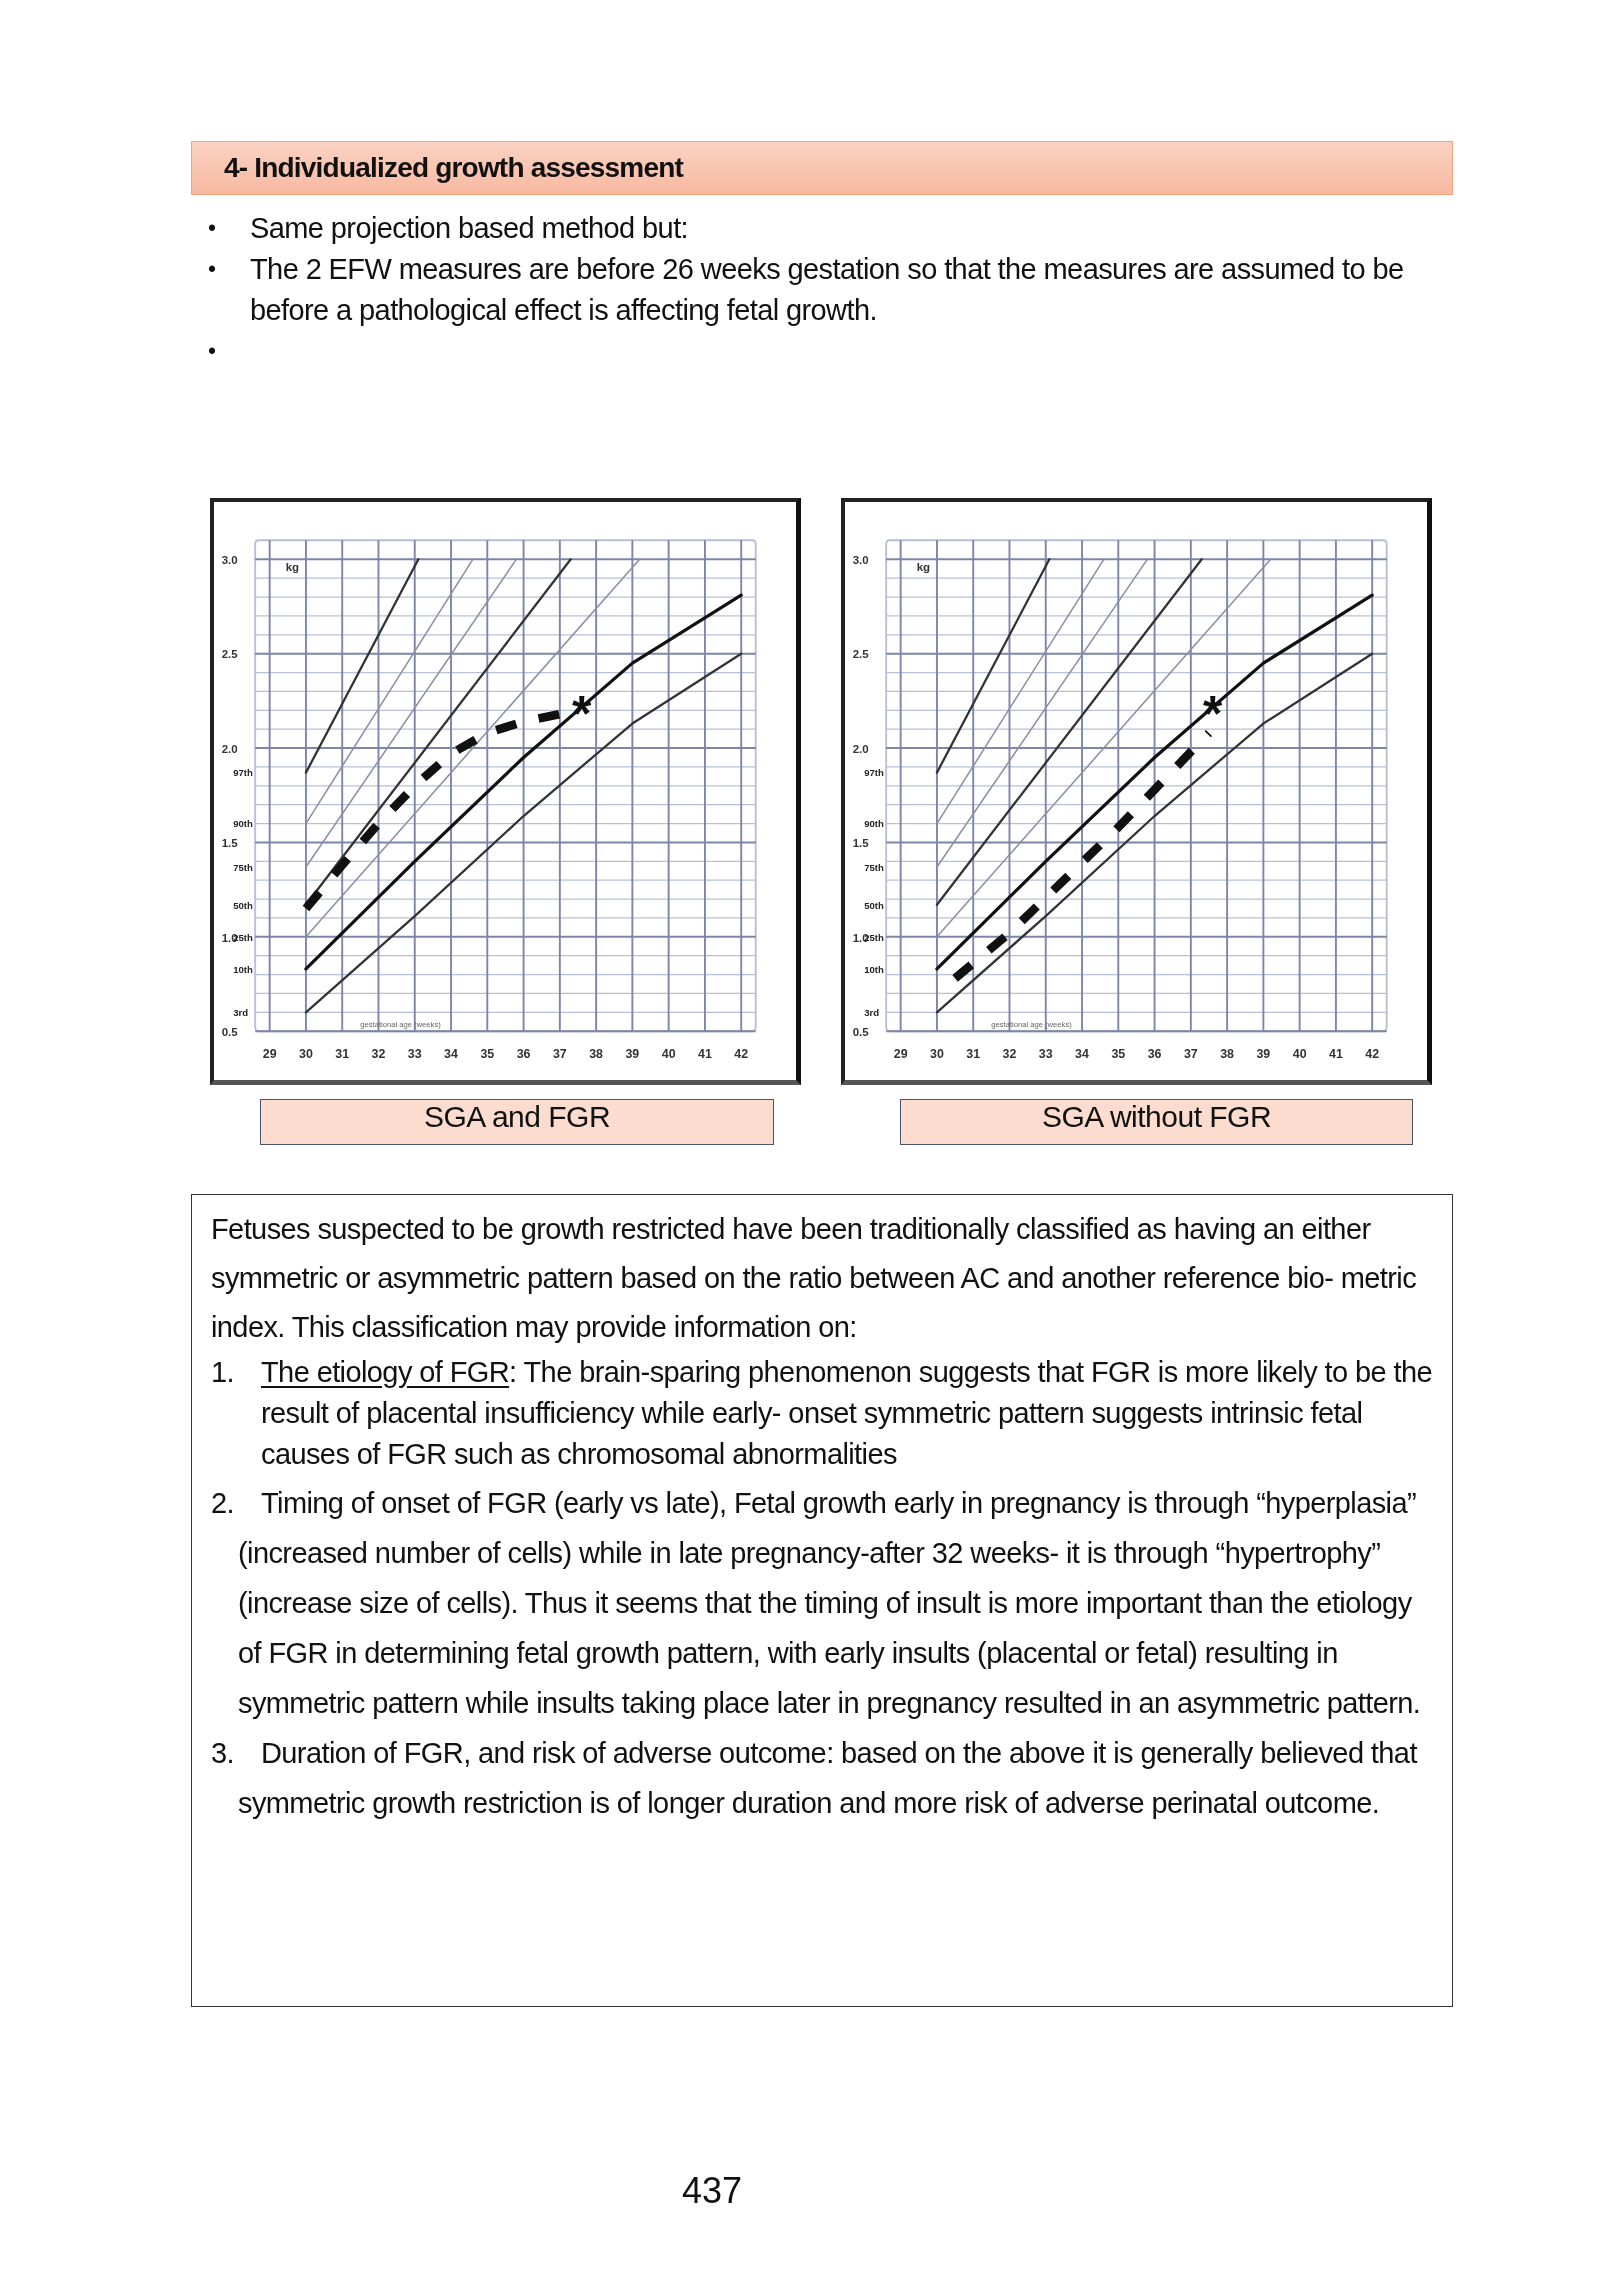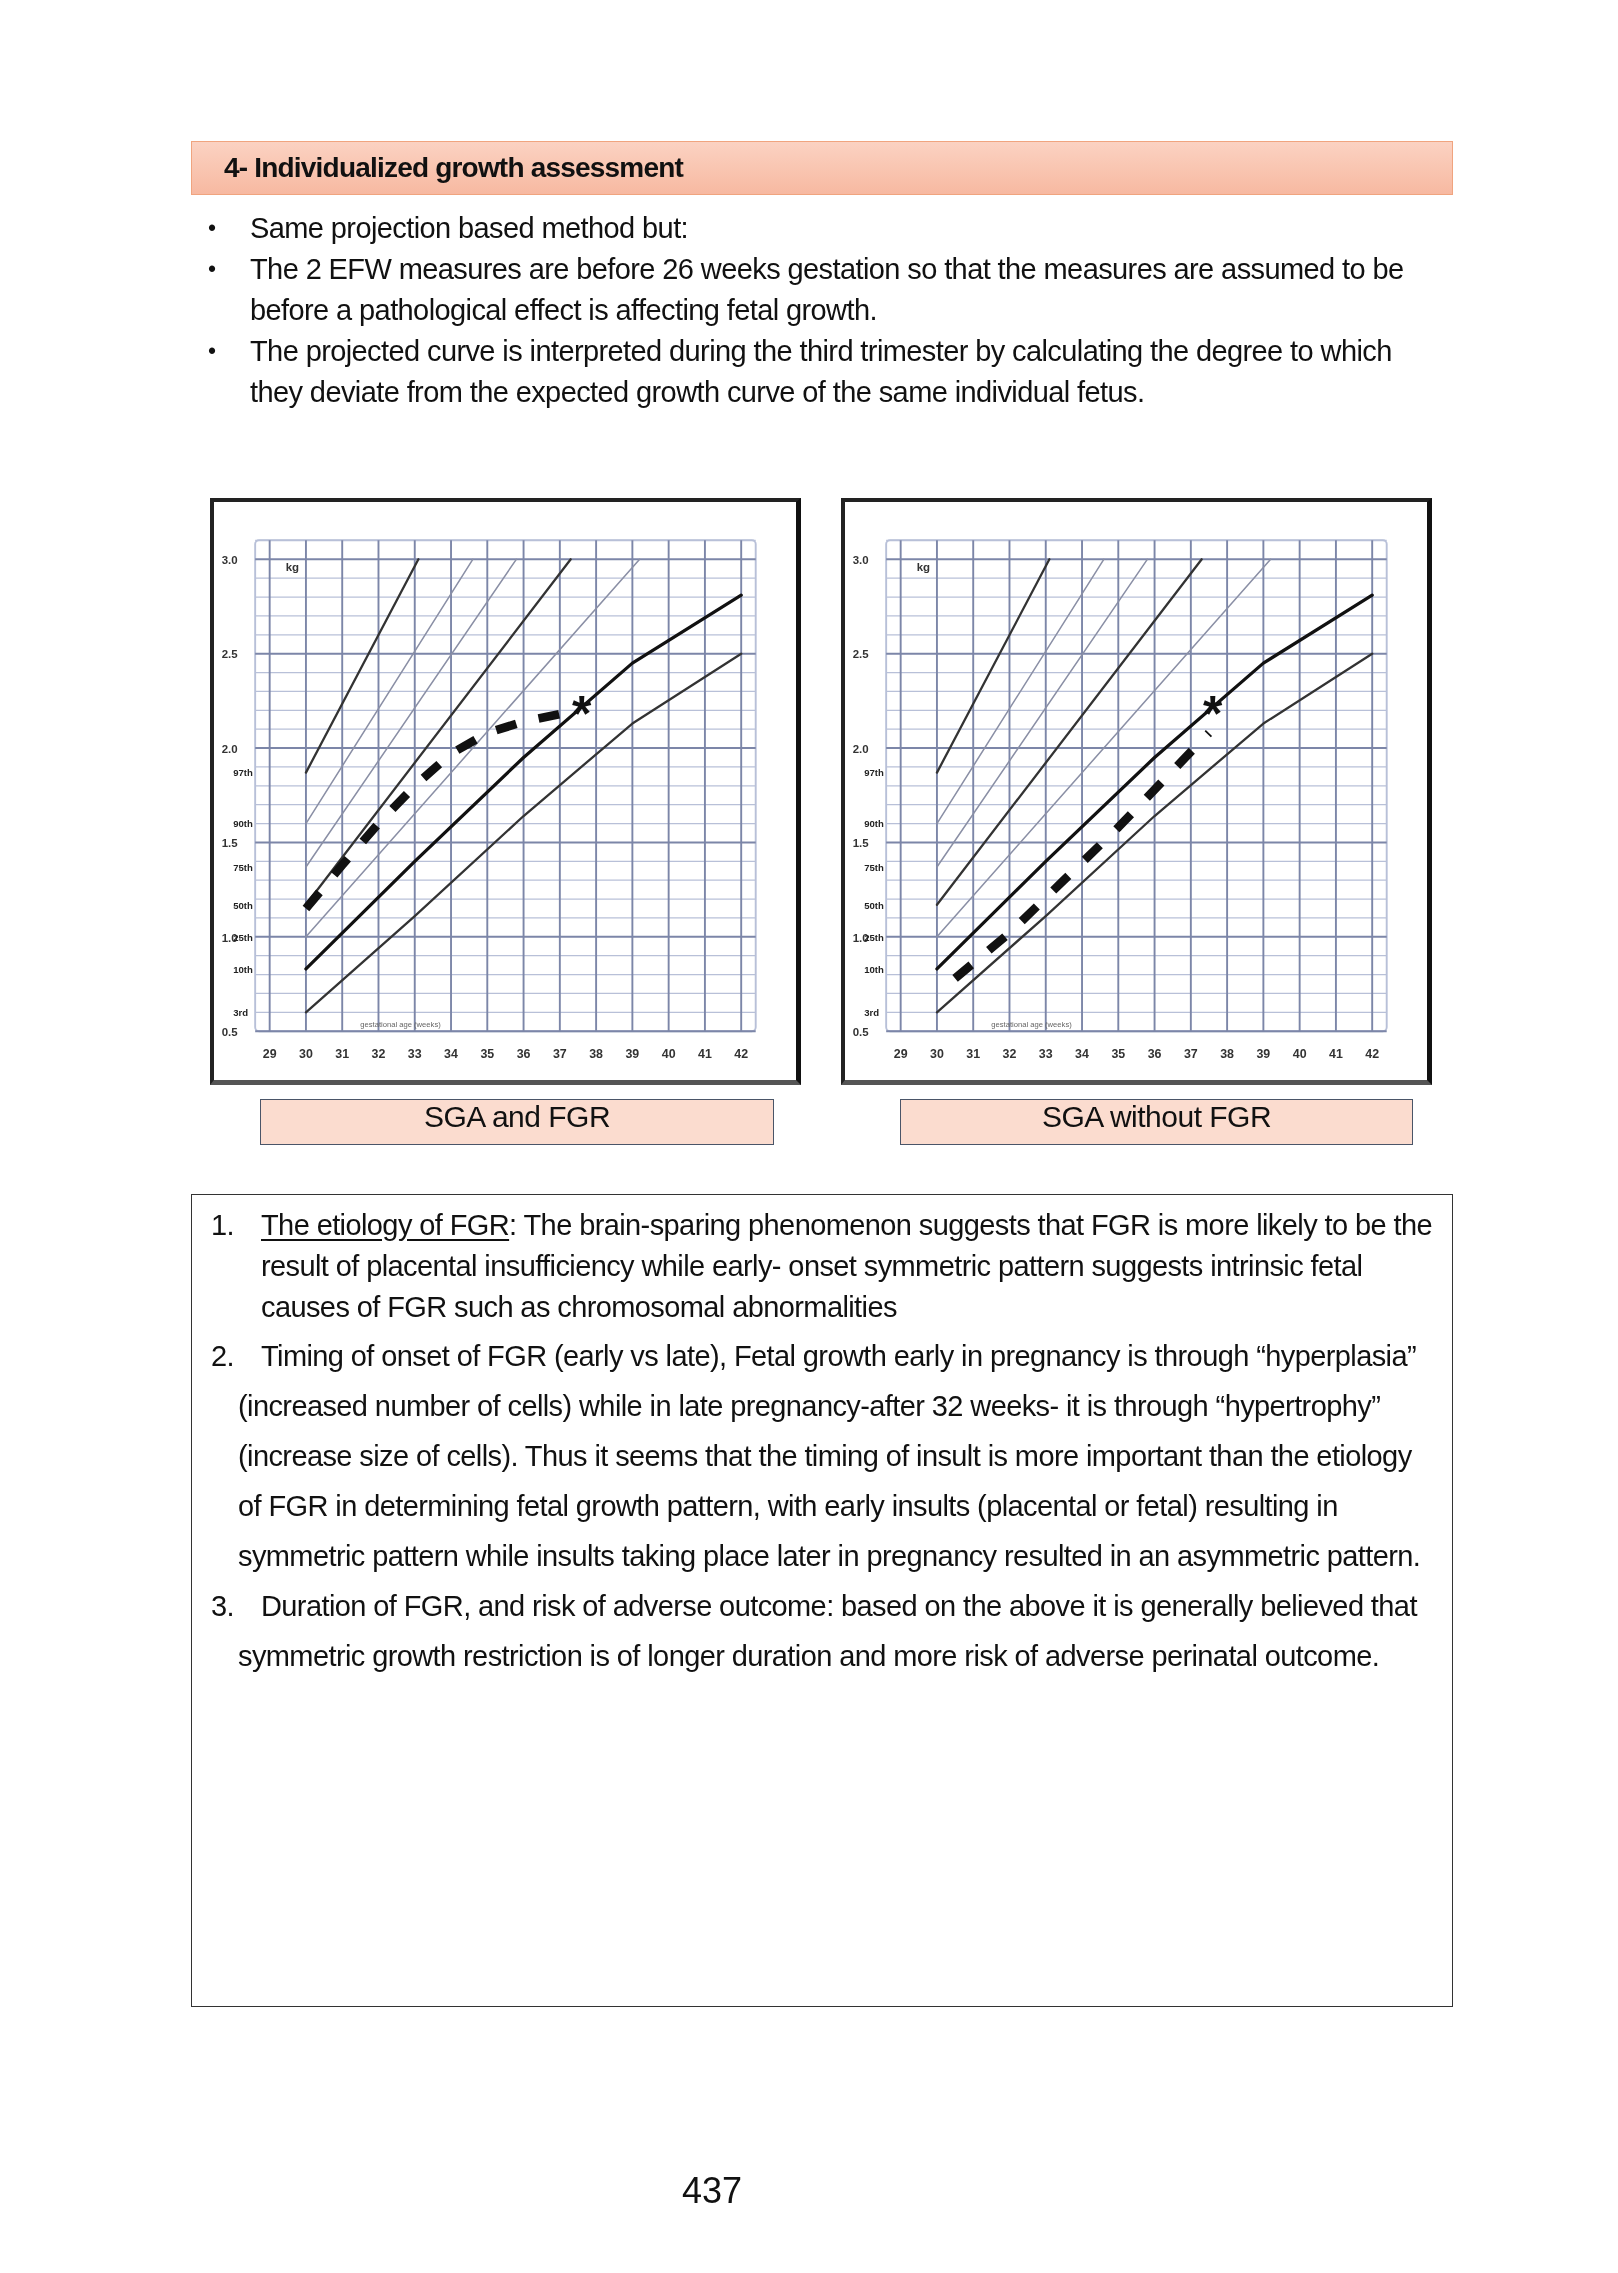--- a/index.html
+++ b/index.html
@@ -52,21 +52,20 @@
   <div class="bullet-item">
     <span class="dot">•</span>
     <span>Same projection based method but:</span>
   </div>
   <div class="bullet-item">
     <span class="dot">•</span>
     <span>The 2 EFW measures are before 26 weeks gestation so that the measures are assumed to be before a pathological effect is affecting fetal growth.</span>
   </div>
   <div class="bullet-item">
     <span class="dot">•</span>
-    <span>The projected curve is interpreted during the third trimester by calculating the degree to which they deviate from the expected growth curve of the same individual fetus.</span>
   </div>
 </div>
 
 <div class="abs chart-frame" style="left:210px; top:498px;">
   <svg id="chart0" width="580" height="576" viewBox="0 0 607 603">
       <rect x="43" y="40" width="524" height="514" fill="#fff" stroke="#b8c0d8" stroke-width="2" rx="4"></rect>
       <line x1="43" x2="567" y1="554" y2="554" stroke="#7c86a8" stroke-width="2.2"></line>
       <line x1="43" x2="567" y1="534.24" y2="534.24" stroke="#b8c0d8" stroke-width="1.4"></line>
       <line x1="43" x2="567" y1="514.48" y2="514.48" stroke="#b8c0d8" stroke-width="1.4"></line>
       <line x1="43" x2="567" y1="494.71999999999997" y2="494.71999999999997" stroke="#b8c0d8" stroke-width="1.4"></line>
@@ -234,20 +233,21 @@
 
 <div class="abs caption" style="left:260px; top:1099px; width:514px;">
   <span>SGA and FGR</span>
 </div>
 <div class="abs caption" style="left:900px; top:1099px; width:513px;">
   <span>SGA without FGR</span>
 </div>
 
 <div class="abs info-box">
   <div class="info-body">
+    <div class="para">Fetuses suspected to be growth restricted have been traditionally classified as having an either symmetric or asymmetric pattern based on the ratio between AC and another reference bio- metric index. This classification may provide information on:</div>
     <div class="ol-item ol1">
       <span class="num">1.</span>
       <span class="u2">The etiology of FGR</span><span>: The brain-sparing phenomenon suggests that FGR is more likely to be the result of placental insufficiency while early- onset symmetric pattern suggests intrinsic fetal causes of FGR such as chromosomal abnormalities</span>
     </div>
     <div class="ol-item ol2" style="margin-top:3.8px;">
       <span class="num">2.</span>
       <span class="first">Timing of onset of FGR (early vs late), Fetal growth early in pregnancy is through “hyperplasia” (increased number of cells) while in late pregnancy-after 32 weeks- it is through “hypertrophy” (increase size of cells). Thus it seems that the timing of insult is more important than the etiology of FGR in determining fetal growth pattern, with early insults (placental or fetal) resulting in symmetric pattern while insults taking place later in pregnancy resulted in an asymmetric pattern.</span>
     </div>
     <div class="ol-item ol2">
       <span class="num">3.</span>

